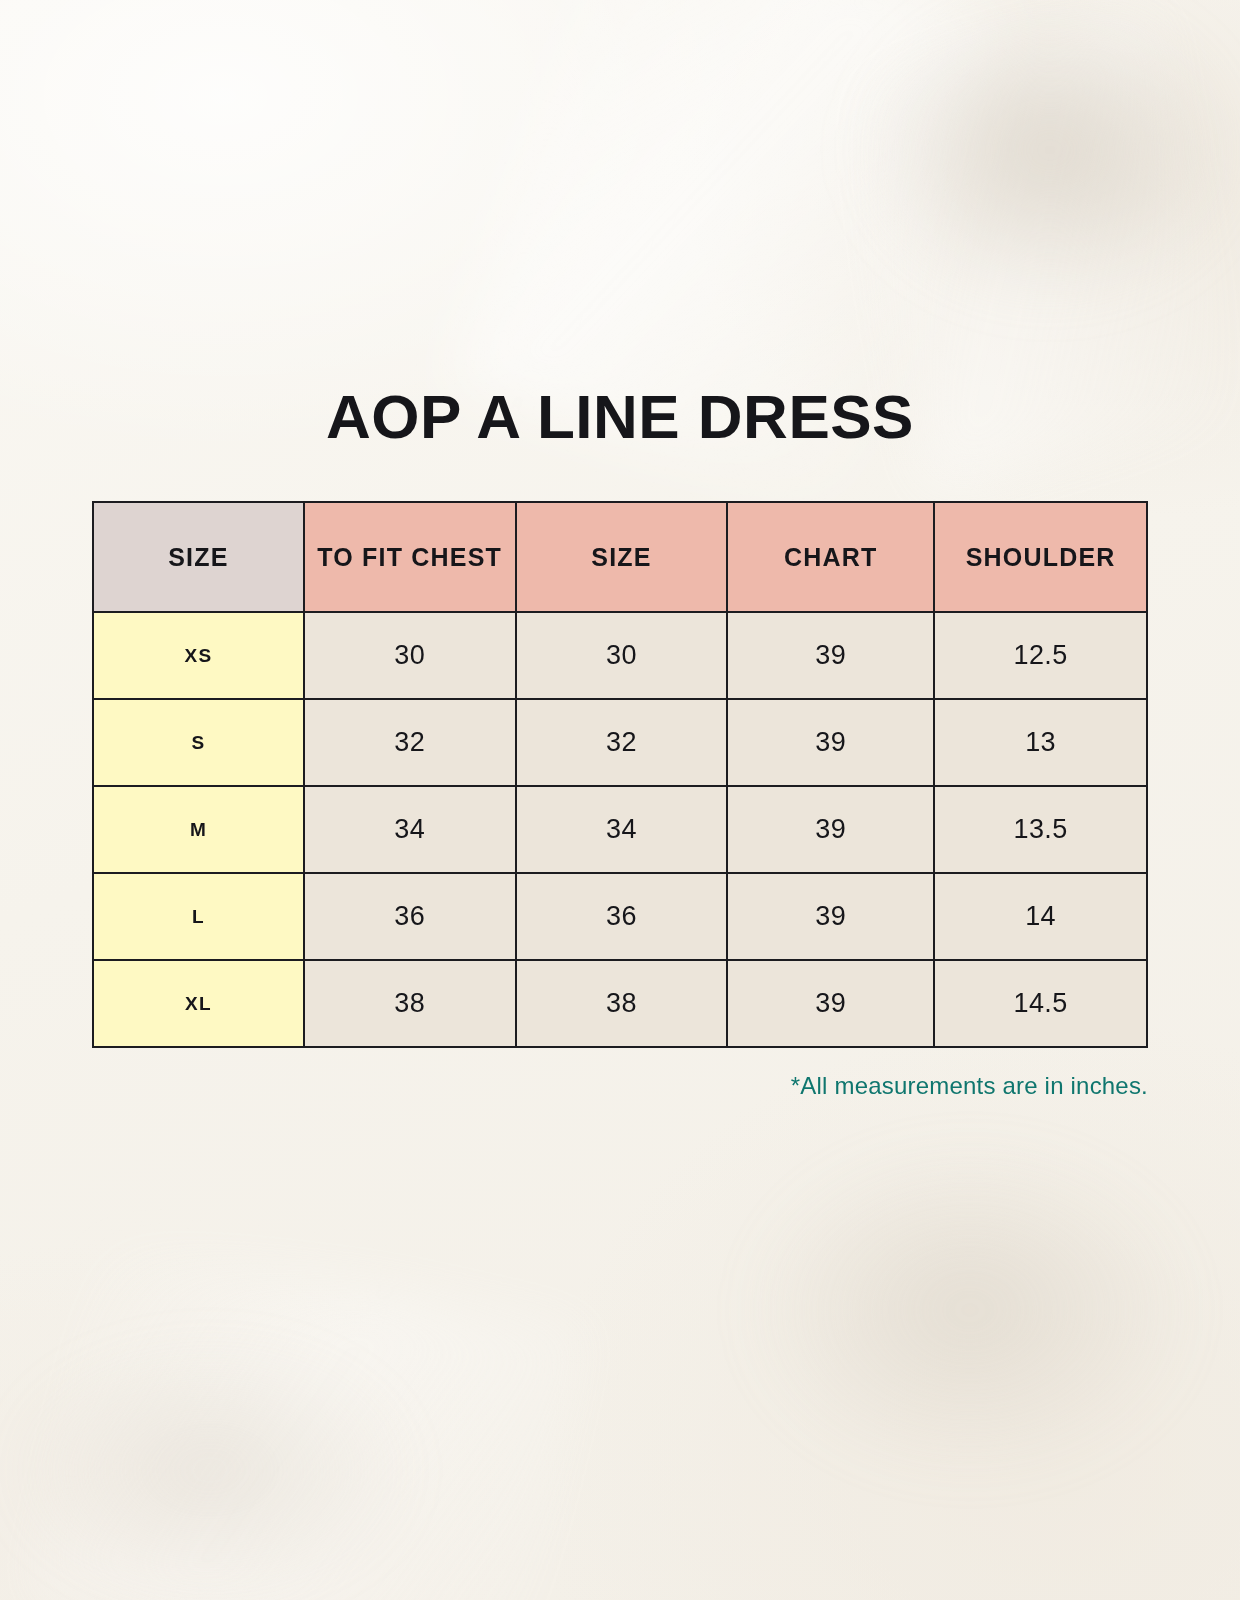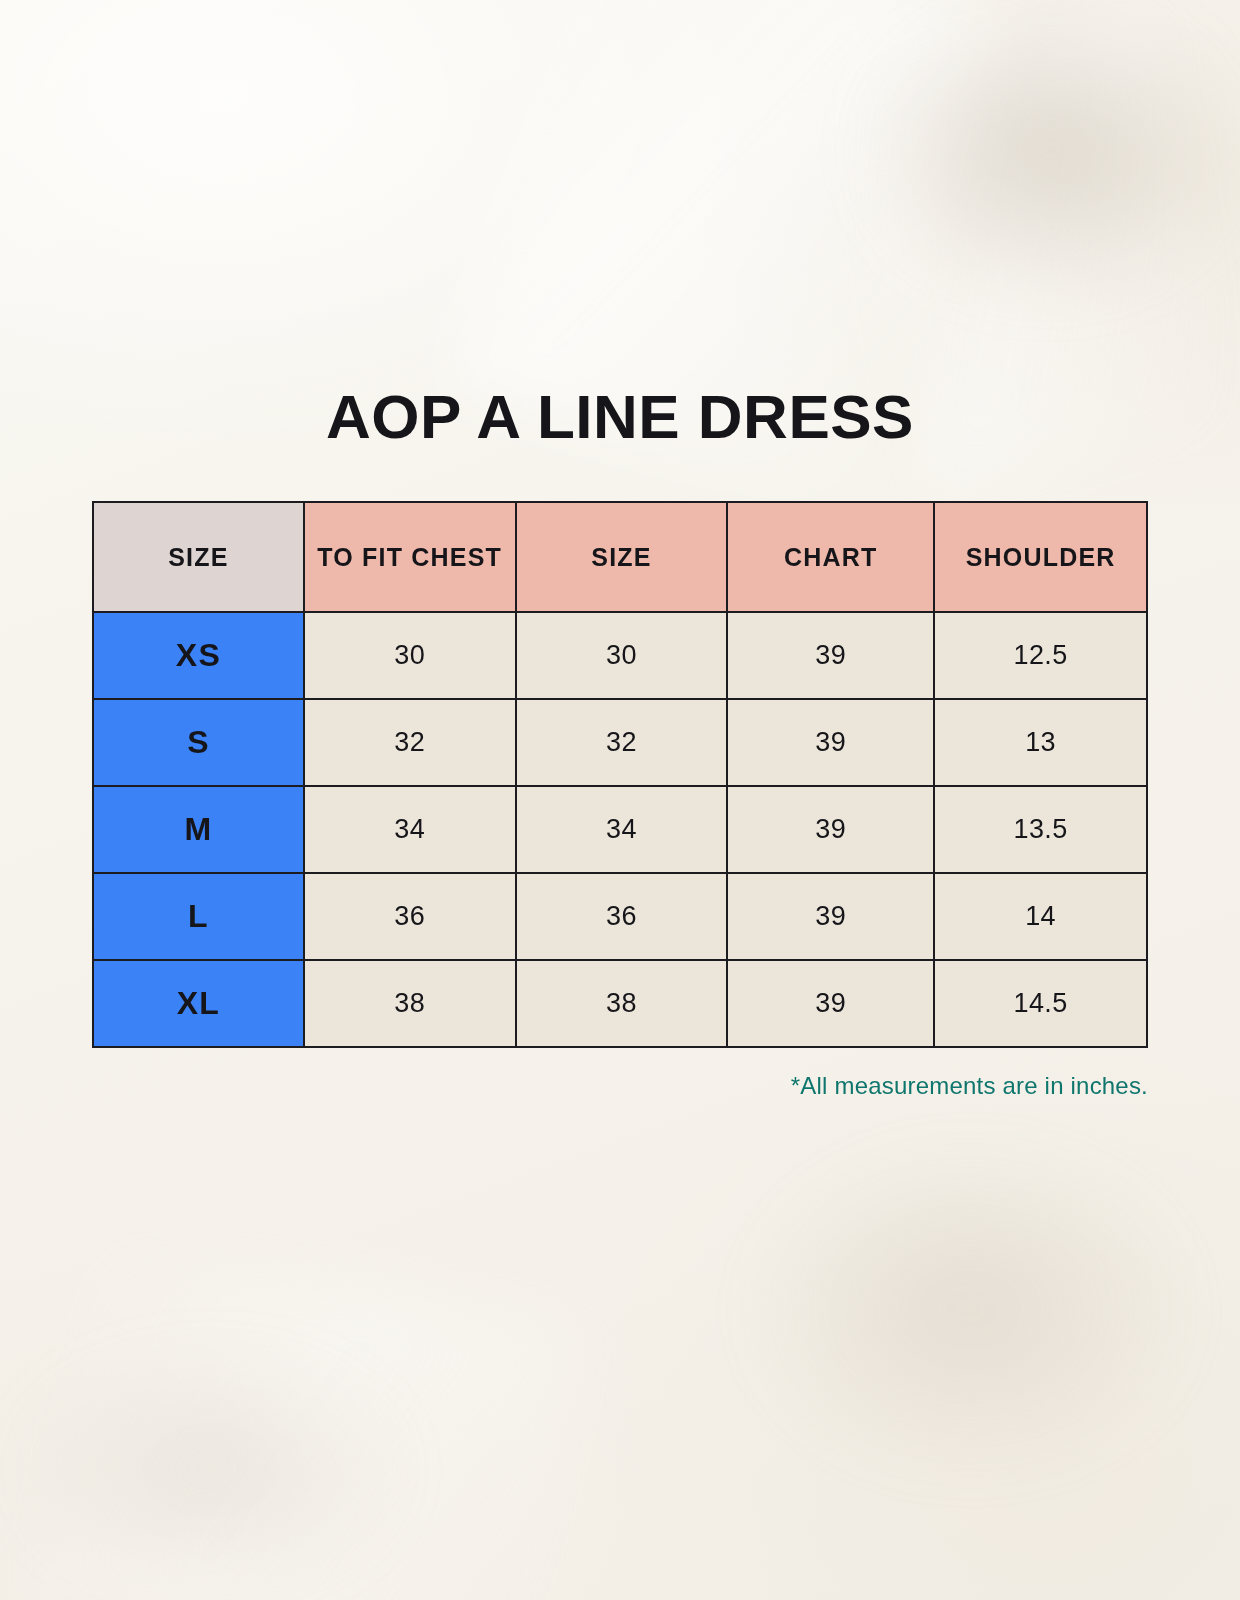--- a/index.html
+++ b/index.html
@@ -118,22 +118,22 @@
     background: #ded4d1;
   }
   tbody td {
     height: 83px;
     font-size: 27px;
     font-weight: 400;
     background: #ece5da;
     letter-spacing: 0.4px;
   }
   tbody td.col-size {
-    background: #3b82f6;
-    font-size: 32px;
+    background: #fef9c3;
+    font-size: 19px;
     font-weight: 700;
     letter-spacing: 1.2px;
   }
 
   .col-w-size { width: 210px; }
   .col-w-tofit { width: 211px; }
   .col-w-chest { width: 211px; }
   .col-w-length { width: 206px; }
   .col-w-shoulder { width: 212px; }
 

